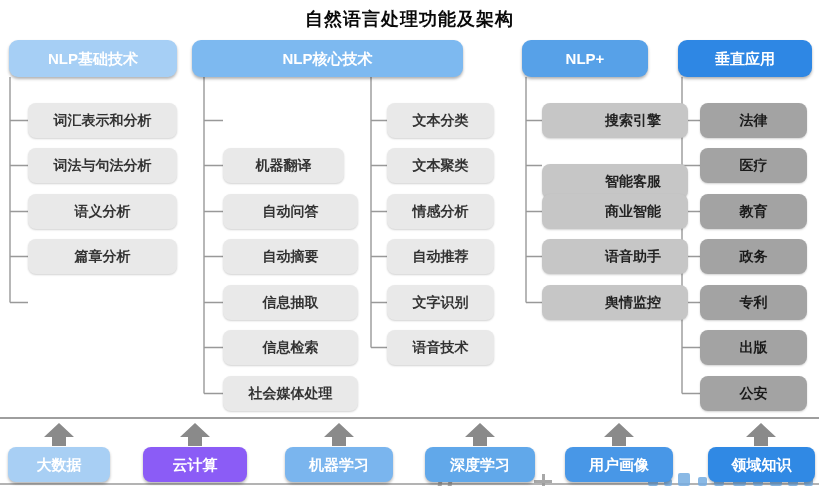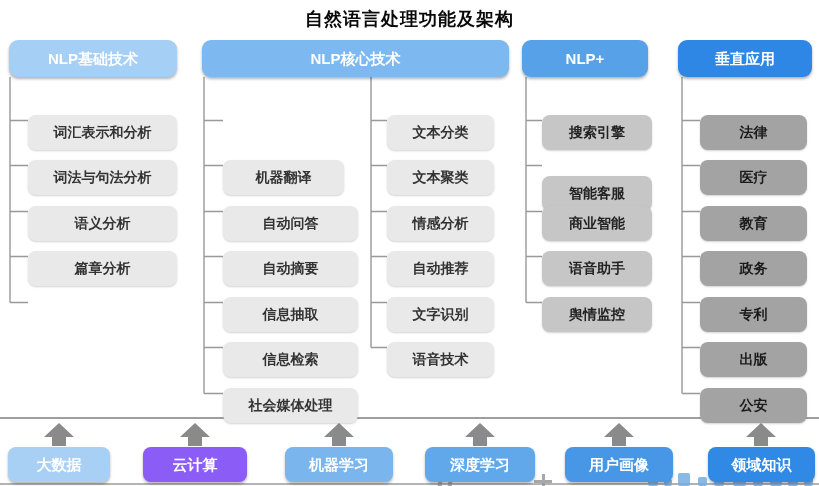--- a/index.html
+++ b/index.html
@@ -18,24 +18,23 @@
     box-shadow:0 2px 3px rgba(0,0,0,.30);
   }
   .hdr1{background:#a6cff5;}
   .hdr2{background:#7db9f0;}
   .hdr3{background:#57a1e8;}
   .hdr4{background:#2e87e4;}
   .item{
     position:absolute;height:35px;border-radius:8px;
     font-size:14px;font-weight:600;text-align:center;line-height:35px;
     box-shadow:0 1px 2px rgba(0,0,0,.18);
-    margin-top:12px;
   }
   .light{background:#e9e9e9;color:#333;}
-  .mid{background:#c6c6c6;color:#222;}
+  .mid{background:#c6c6c6;color:#222;padding-left:36px;}
   .dark{background:#a3a3a3;color:#1a1a1a;}
   .found{
     position:absolute;top:447px;height:35px;border-radius:8px;
     color:#fff;font-size:15px;font-weight:600;text-align:center;line-height:35px;
     box-shadow:0 2px 3px rgba(0,0,0,.28);
   }
 </style>
 </head>
 <body>
 
@@ -82,21 +81,21 @@
       <rect x="714" y="474" width="10" height="12" rx="2" fill="#76ade1"></rect>
       <rect x="733" y="477" width="13" height="9" rx="2" fill="#76ade1"></rect>
       <rect x="753" y="473" width="10" height="13" rx="2" fill="#76ade1"></rect>
       <rect x="770" y="477" width="12" height="9" rx="2" fill="#76ade1"></rect>
       <rect x="788" y="474" width="10" height="12" rx="2" fill="#76ade1"></rect>
       <rect x="804" y="477" width="9" height="9" rx="2" fill="#76ade1"></rect>
     </g>
   </svg>
 
   <div class="hdr hdr1" style="left:9px;width:168px">NLP基础技术</div>
-  <div class="hdr hdr2" style="left:202px;width:307px">NLP核心技术</div>
+  <div class="hdr hdr2" style="left:192px;width:271px">NLP核心技术</div>
   <div class="hdr hdr3" style="left:522px;width:126px">NLP+</div>
   <div class="hdr hdr4" style="left:678px;width:134px">垂直应用</div>
 
   <div class="item light" style="left:28px;top:103px;width:149px">词汇表示和分析</div>
   <div class="item light" style="left:28px;top:148px;width:149px">词法与句法分析</div>
   <div class="item light" style="left:28px;top:194px;width:149px">语义分析</div>
   <div class="item light" style="left:28px;top:239px;width:149px">篇章分析</div>
 
   <div class="item light" style="left:223px;top:148px;width:121px">机器翻译</div>
   <div class="item light" style="left:223px;top:194px;width:135px">自动问答</div>

